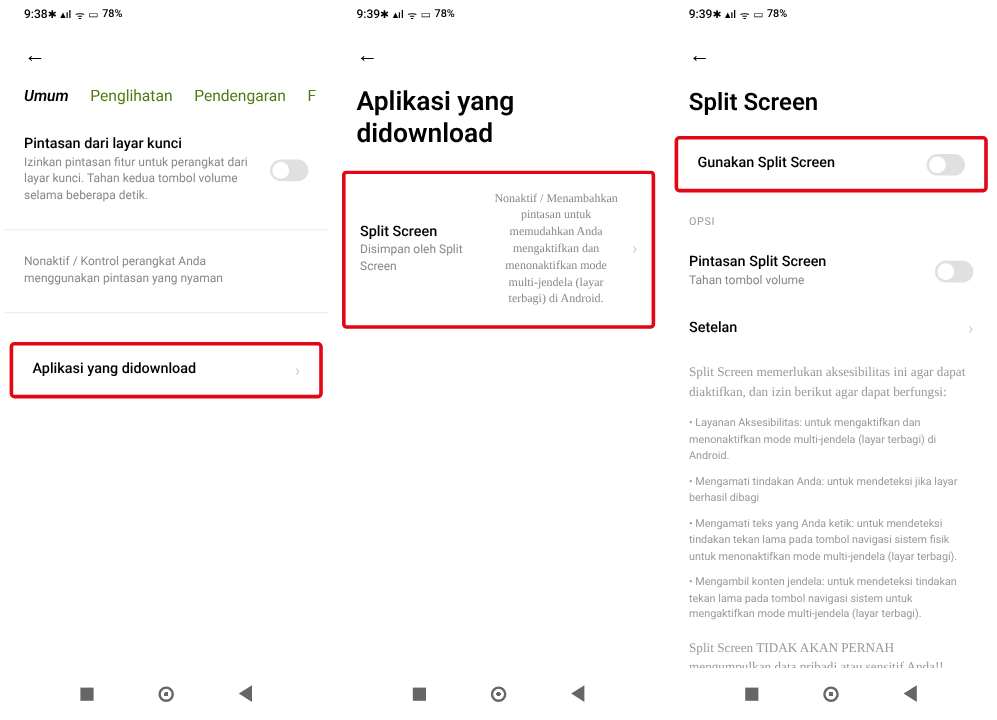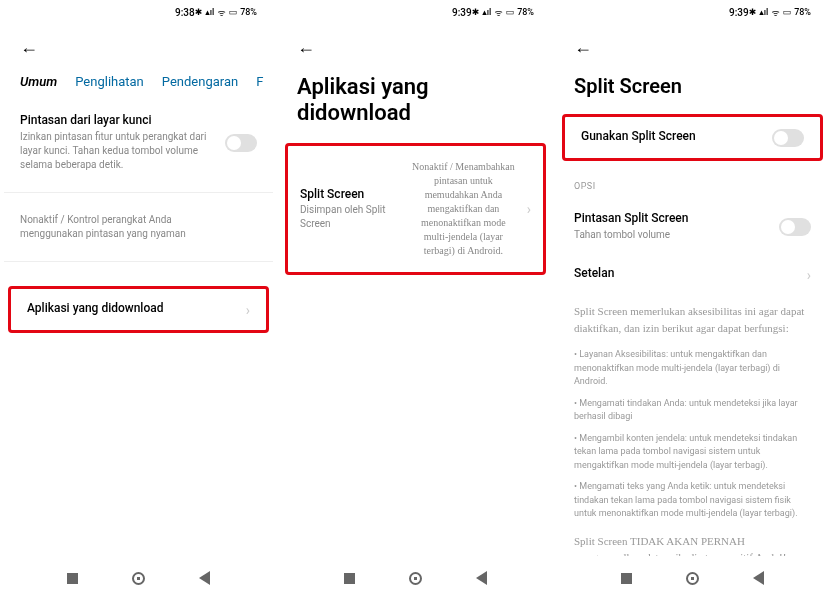--- a/index.html
+++ b/index.html
@@ -18,21 +18,21 @@
     .screen {
       width: 277px;
       height: 600px;
       position: relative;
       background: #fff;
       display: flex;
       flex-direction: column;
     }
     .status-bar {
       display: flex;
-      justify-content: flex-end;
+      justify-content: flex-start;
       align-items: center;
       padding: 4px 20px;
       font-size: 10px;
       font-weight: 500;
       height: 24px;
     }
     .status-right {
       display: flex;
       align-items: center;
       gap: 3px;
@@ -43,21 +43,21 @@
       font-size: 18px;
       cursor: pointer;
     }
     .tabs {
       display: flex;
       gap: 18px;
       padding: 8px 20px 12px;
       font-size: 13px;
     }
     .tab {
-      color: #0369a1;
+      color: #4d7c0f;
       cursor: pointer;
     }
     .tab.active {
       color: #000;
       font-weight: 600;
       font-style: italic;
     }
     .content {
       flex: 1;
       overflow-y: auto;
@@ -305,22 +305,22 @@
       <div class="setting-desc">Tahan tombol volume</div>
       <div class="toggle"></div>
     </div>
     <div class="setting-item">
       <div class="setting-title">Setelan</div>
       <span class="chevron">›</span>
     </div>
     <div class="info-text">Split Screen memerlukan aksesibilitas ini agar dapat diaktifkan, dan izin berikut agar dapat berfungsi:</div>
     <div class="info-bullet">• Layanan Aksesibilitas: untuk mengaktifkan dan menonaktifkan mode multi-jendela (layar terbagi) di Android.</div>
     <div class="info-bullet">• Mengamati tindakan Anda: untuk mendeteksi jika layar berhasil dibagi</div>
+    <div class="info-bullet">• Mengamati teks yang Anda ketik: untuk mendeteksi tindakan tekan lama pada tombol navigasi sistem fisik untuk menonaktifkan mode multi-jendela (layar terbagi).</div>
     <div class="info-bullet">• Mengambil konten jendela: untuk mendeteksi tindakan tekan lama pada tombol navigasi sistem untuk mengaktifkan mode multi-jendela (layar terbagi).</div>
-    <div class="info-bullet">• Mengamati teks yang Anda ketik: untuk mendeteksi tindakan tekan lama pada tombol navigasi sistem fisik untuk menonaktifkan mode multi-jendela (layar terbagi).</div>
     <div class="info-text">Split Screen TIDAK AKAN PERNAH mengumpulkan data pribadi atau sensitif Anda!!</div>
   </div>
   <div class="nav-bar">
     <div class="nav-square"></div>
     <div class="nav-circle"></div>
     <div class="nav-triangle"></div>
   </div>
 </div>
 
 </body></html>

